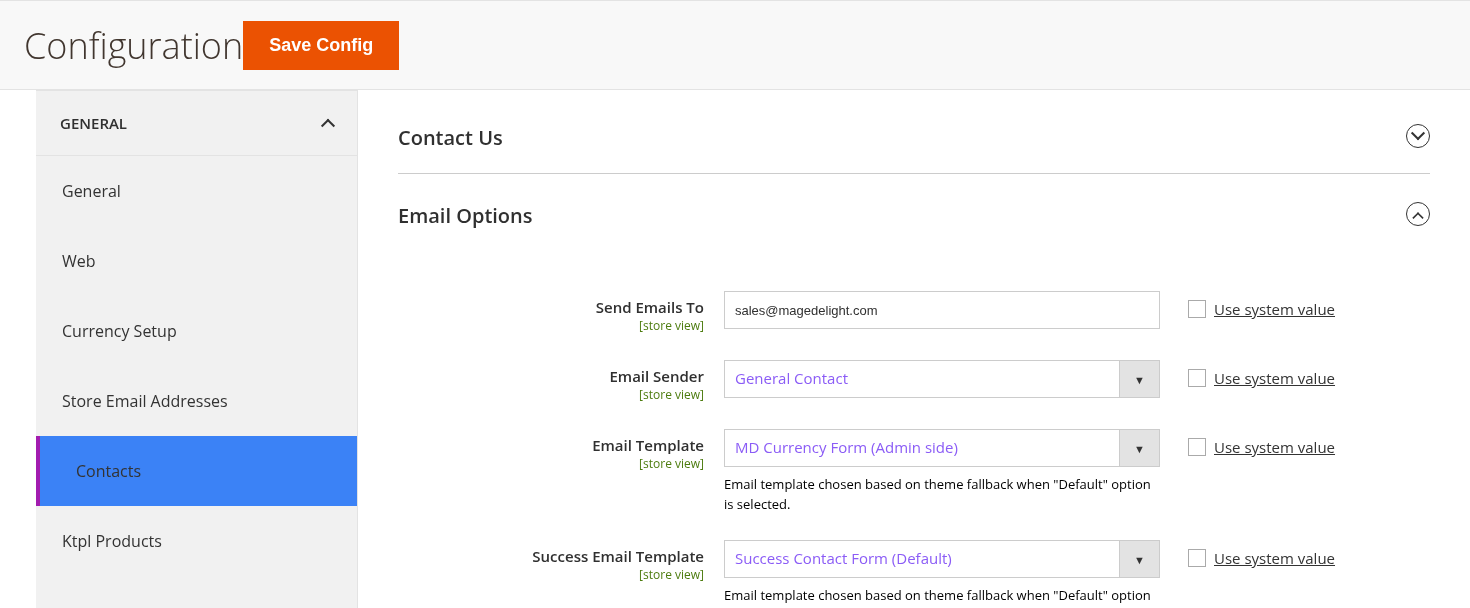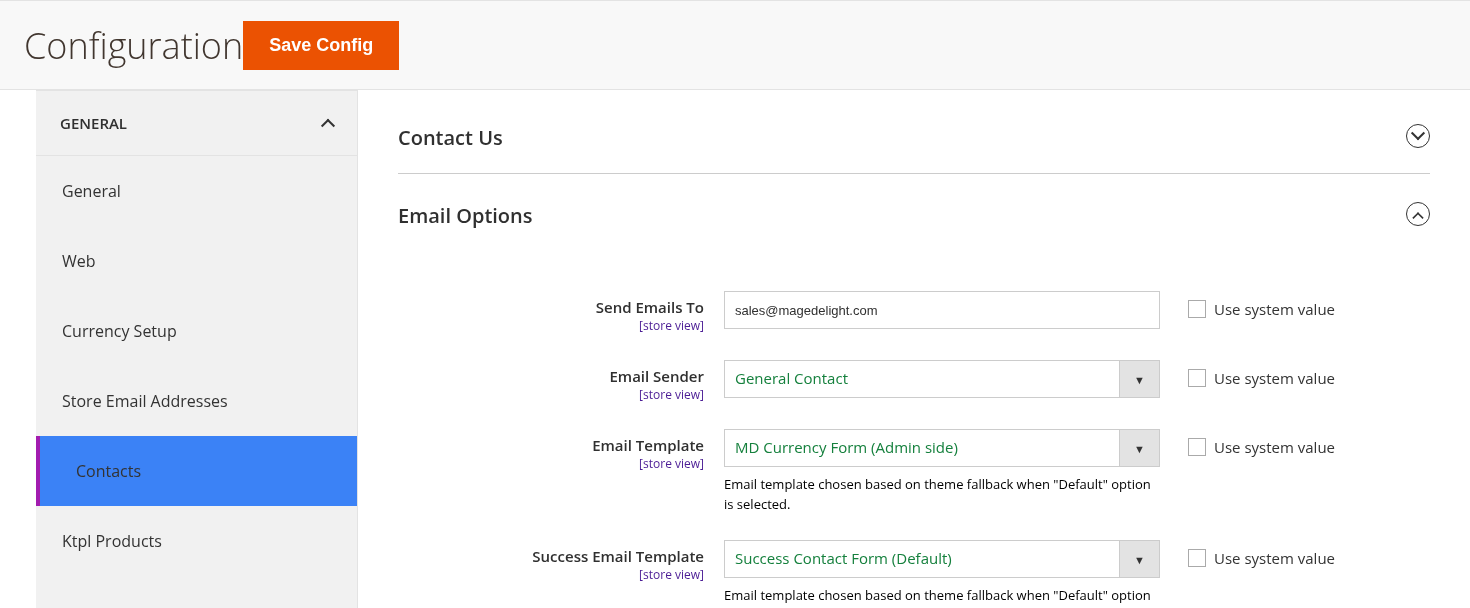--- a/index.html
+++ b/index.html
@@ -110,21 +110,21 @@
     margin-bottom: 26px;
     margin-top: 8px;
   }
   .label-cell {
     width: 326px;
     text-align: right;
     padding-right: 20px;
     padding-top: 6px;
   }
   .label-cell .lbl { font-size: 15px; font-weight: 600; color: #303030; }
-  .label-cell .scope { font-size: 12px; color: #4c1d95; }
+  .label-cell .scope { font-size: 12px; color: #4d7c0f; }
 
   .field-cell {
     width: 436px;
   }
   .text-input {
     width: 100%;
     height: 38px;
     border: 1px solid #ccc;
     padding: 4px 10px;
     font-size: 13px;
@@ -133,21 +133,21 @@
   .select-wrap {
     display: flex;
     width: 100%;
     height: 38px;
     border: 1px solid #ccc;
   }
   .select-display {
     flex: 1;
     padding: 7px 10px;
     font-size: 15px;
-    color: #15803d;
+    color: #8b5cf6;
   }
   .select-btn {
     width: 40px;
     background: #e3e3e3;
     border-left: 1px solid #ccc;
     display: flex;
     align-items: center;
     justify-content: center;
     font-size: 11px;
     cursor: pointer;
@@ -158,20 +158,21 @@
     margin-top: 8px;
     line-height: 1.5;
   }
 
   .use-sys-cell {
     padding-left: 28px;
     display: flex;
     align-items: center;
     padding-top: 8px;
     gap: 8px;
+    text-decoration: underline;
   }
   .use-sys-cell input[type=checkbox] {
     width: 18px; height: 18px;
     border: 1px solid #aaa;
     appearance: none;
     cursor: pointer;
   }
   .use-sys-cell label { font-size: 15px; color: #333; cursor: pointer; }
 
   .chev-up::before { content: ""; display:block; width:8px; height:8px; border-left:2px solid #333; border-top:2px solid #333; transform: rotate(45deg) translate(2px,2px); }

